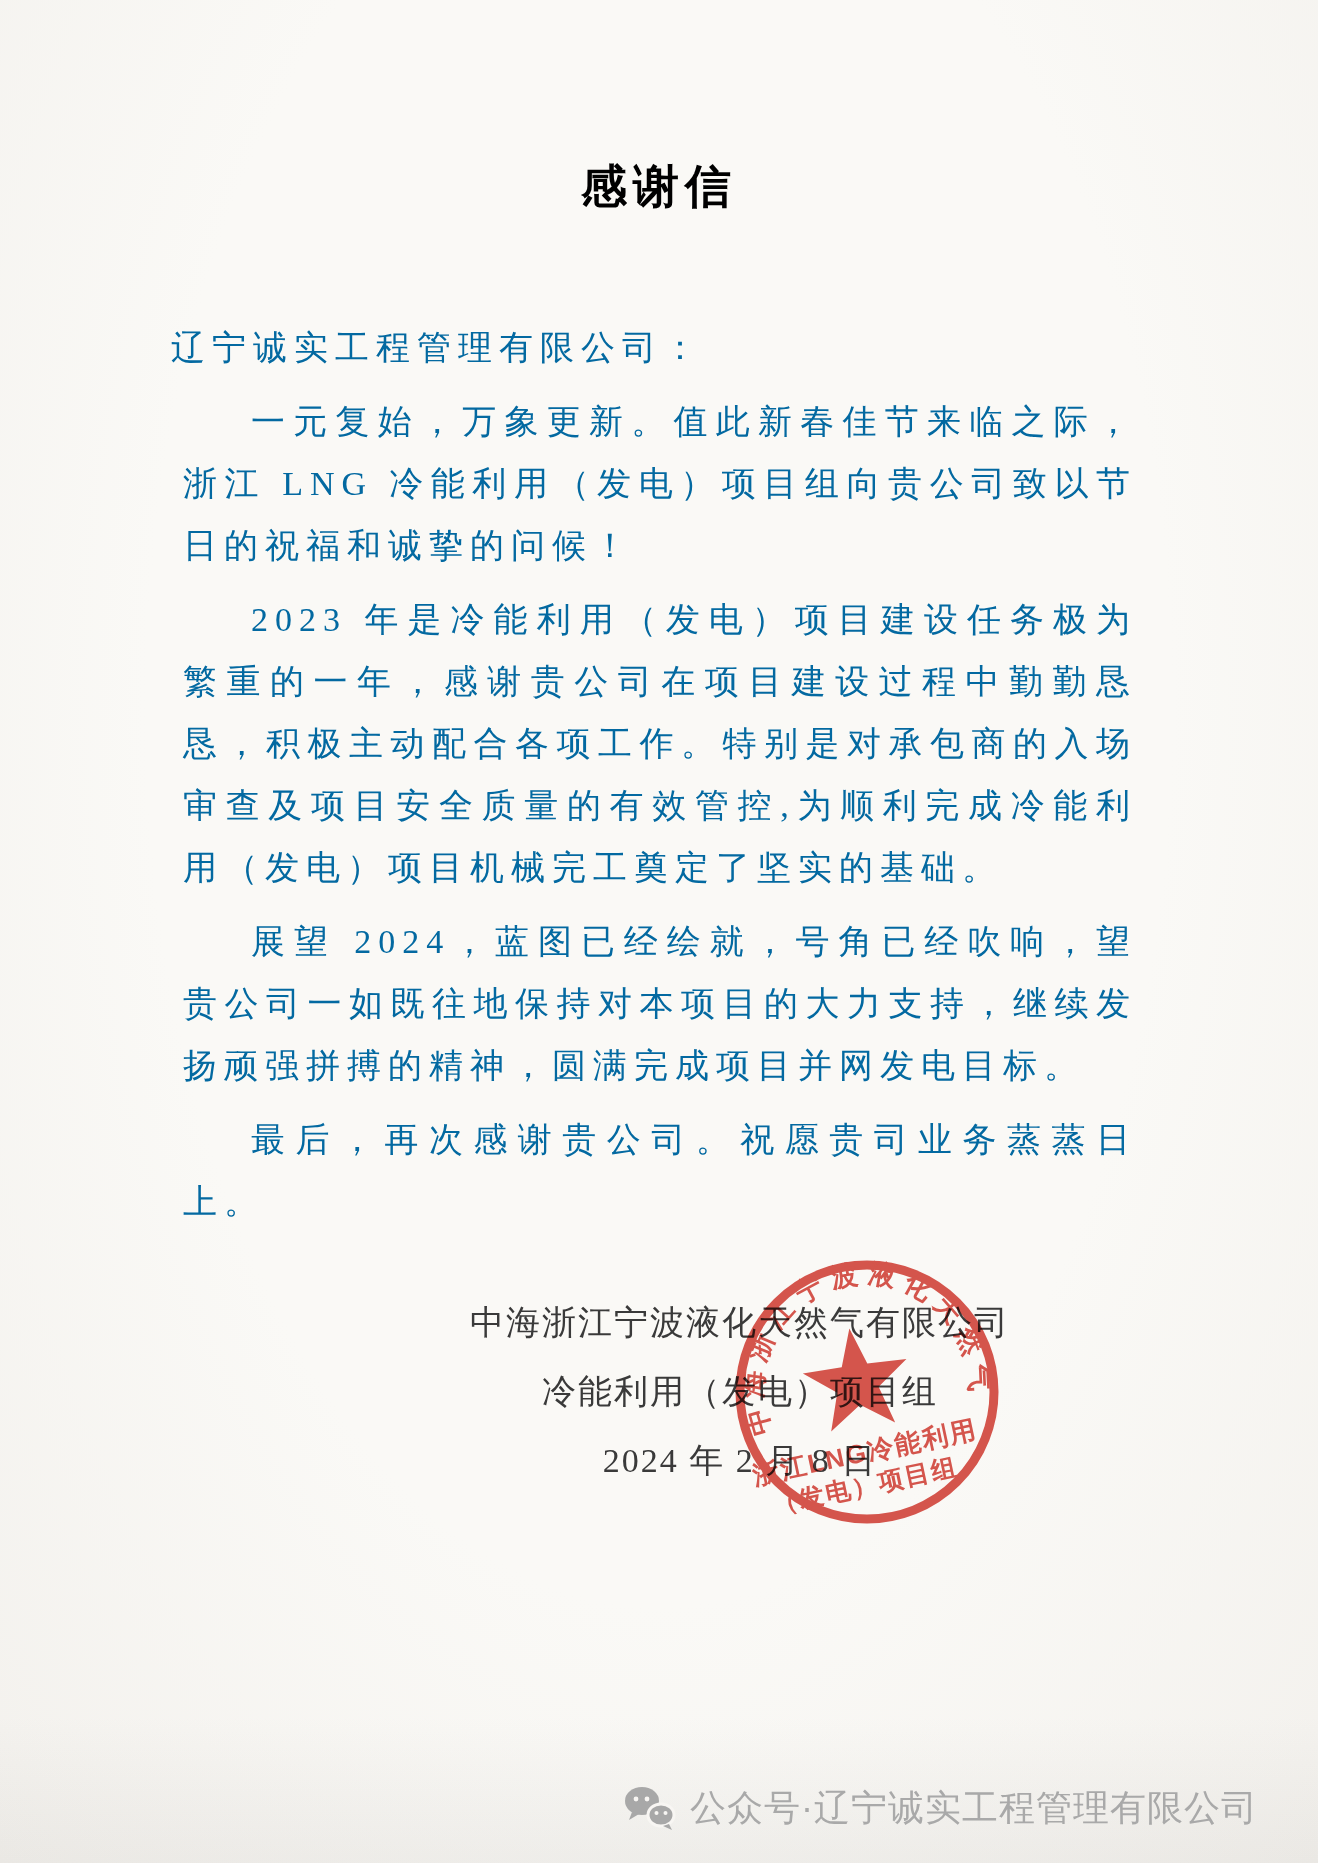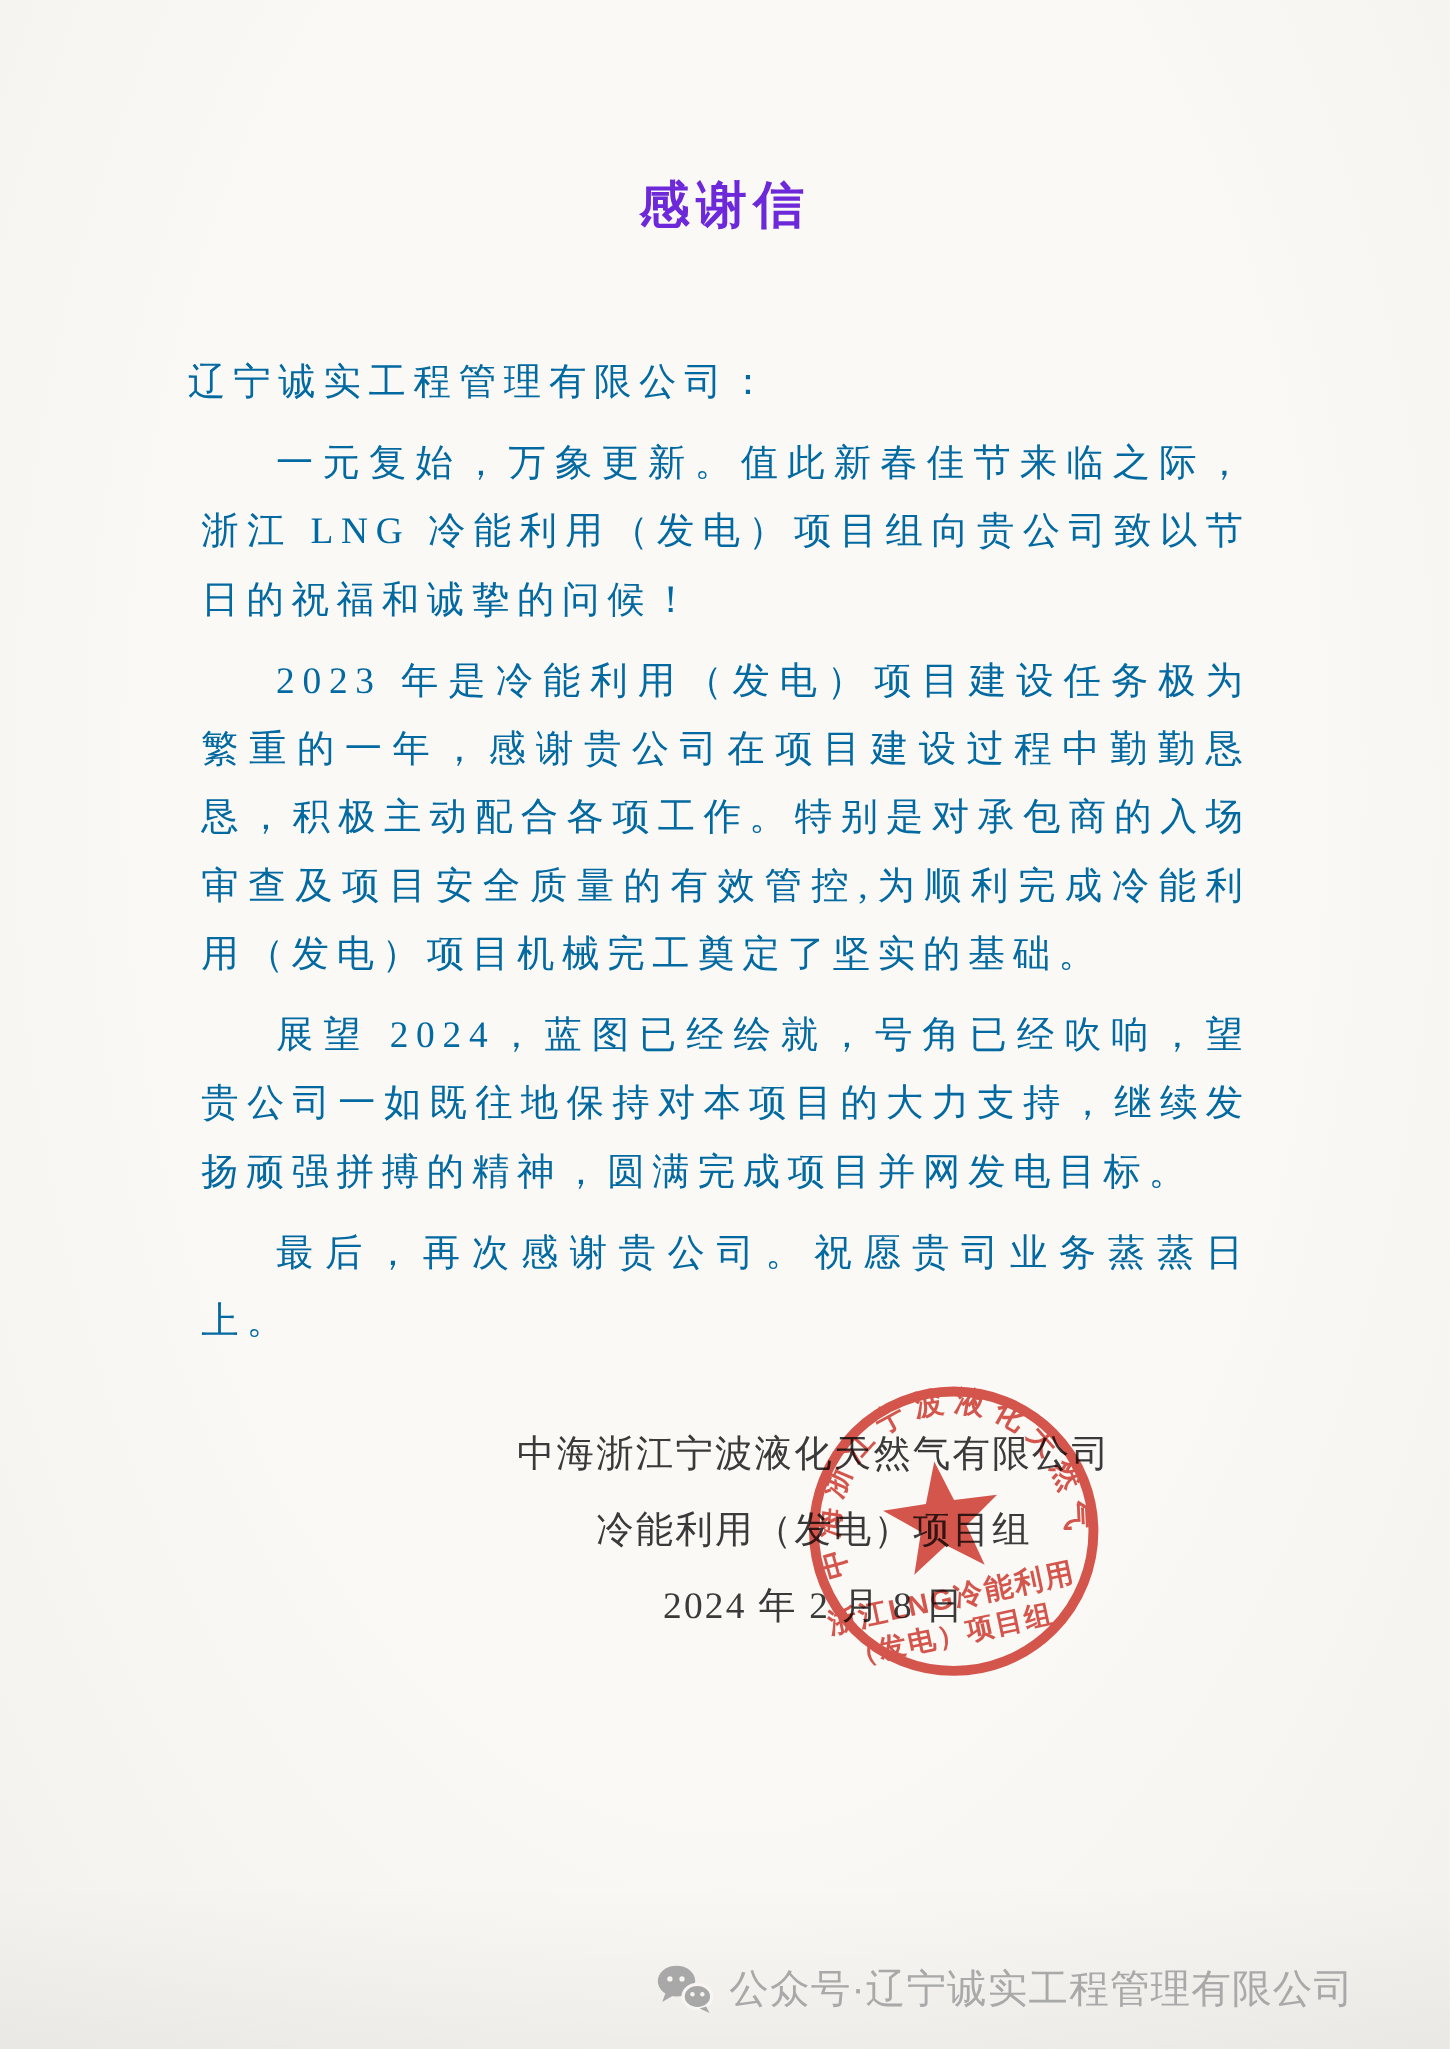--- a/index.html
+++ b/index.html
@@ -10,21 +10,21 @@
       linear-gradient(to bottom, rgba(0,0,0,0) 92%, rgba(90,85,80,0.06) 100%),
       radial-gradient(ellipse at 50% 38%, #faf9f6 55%, #f3f1ed 100%);
     position:relative;
     overflow:hidden;
   }
   .page{position:absolute;inset:0;}
   .title{
     position:absolute;top:156px;left:0;width:1318px;
     text-align:center;
     font-family:"Liberation Sans","DejaVu Sans",sans-serif;
-    font-weight:700;font-size:46px;letter-spacing:6px;color:#6d28d9;
+    font-weight:700;font-size:46px;letter-spacing:6px;color:#000000;
   }
   .body-text{
     position:absolute;left:171px;top:317px;width:978px;
     font-size:34px;line-height:62px;letter-spacing:7px;
     color:#0369a1;text-align:justify;
   }
   .salutation{white-space:nowrap;}
   .para{margin:12px;text-indent:2em;}
   .signature{
     position:absolute;left:420px;top:1288px;width:640px;
@@ -35,21 +35,21 @@
   .stamp-svg{
     position:absolute;left:0;top:0;
     mix-blend-mode:multiply;opacity:0.9;
     pointer-events:none;
   }
   .stamp-text{
     font-family:"Liberation Sans","DejaVu Sans",sans-serif;
     font-weight:700;
   }
   .footer{
-    position:absolute;left:597px;top:1784px;
+    position:absolute;left:624px;top:1784px;
     display:flex;align-items:center;gap:12px;
     color:#a9a9a9;font-size:36px;letter-spacing:1px;
     font-family:"Liberation Sans","DejaVu Sans",sans-serif;
     white-space:nowrap;
   }
 </style>
 </head>
 <body>
 
 <div class="page">

